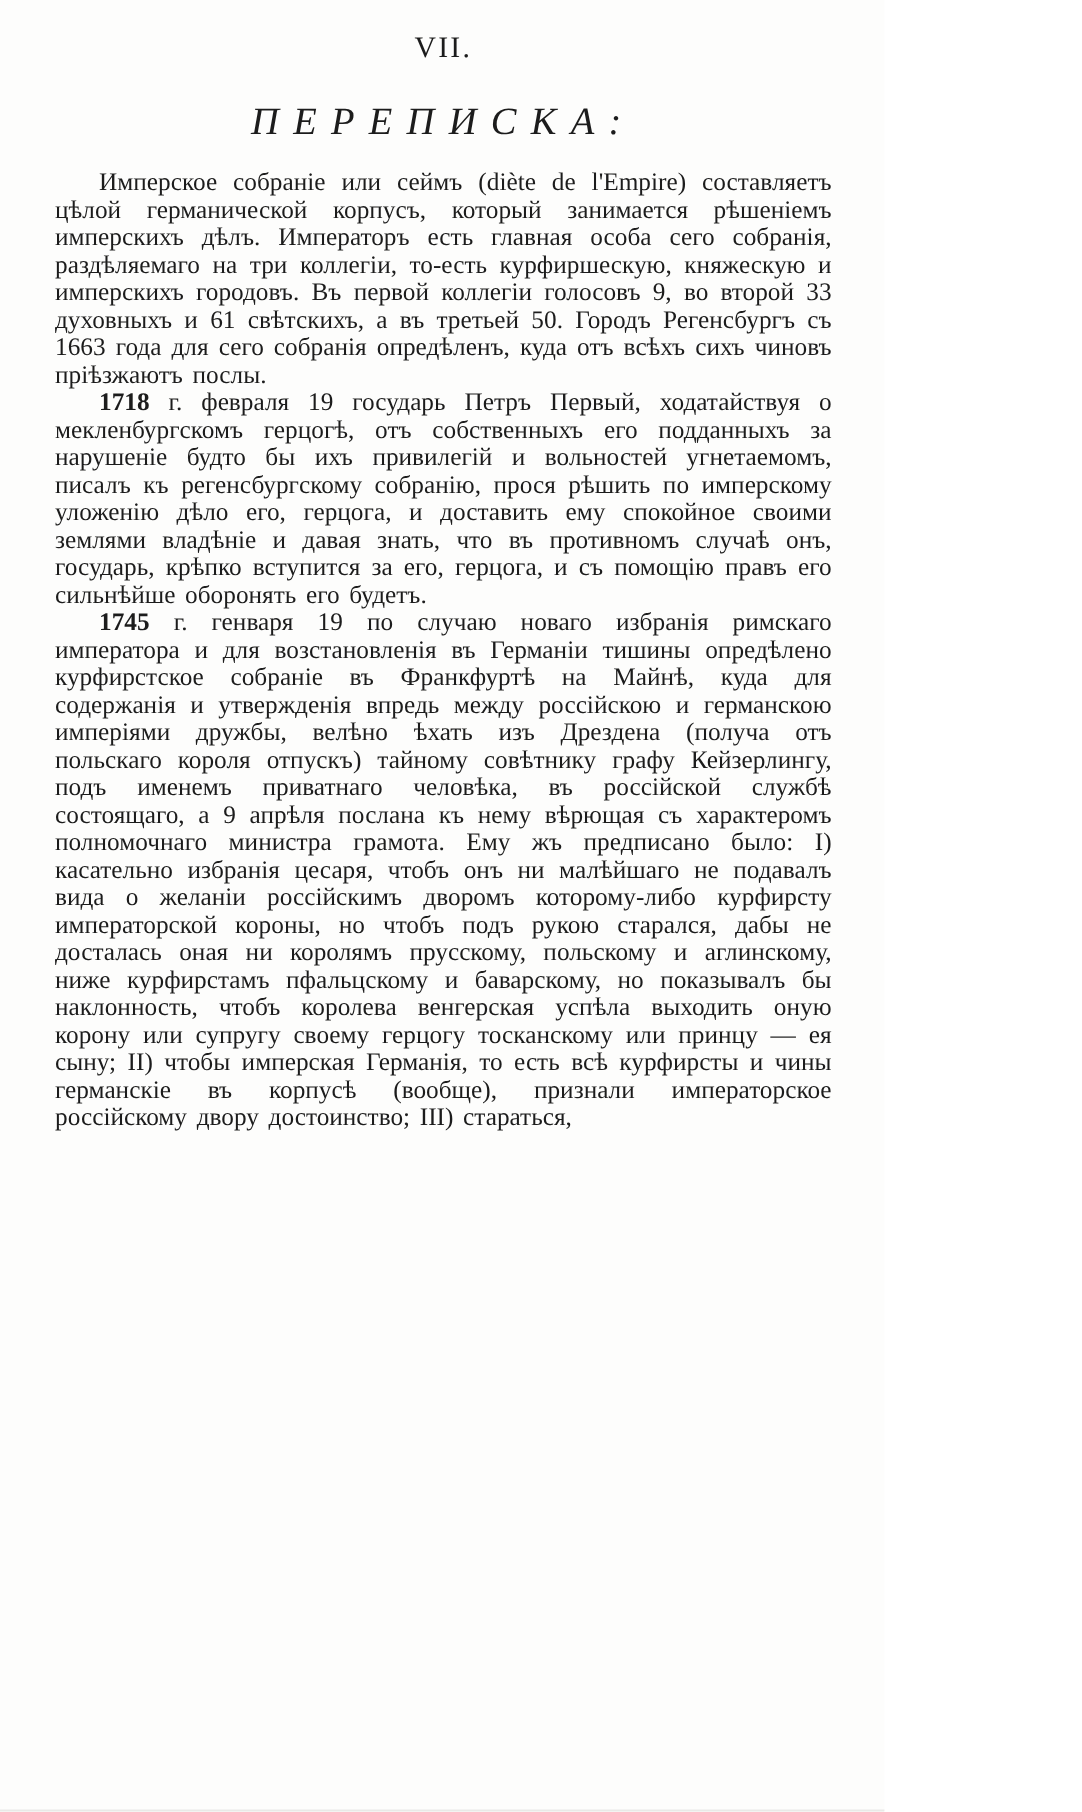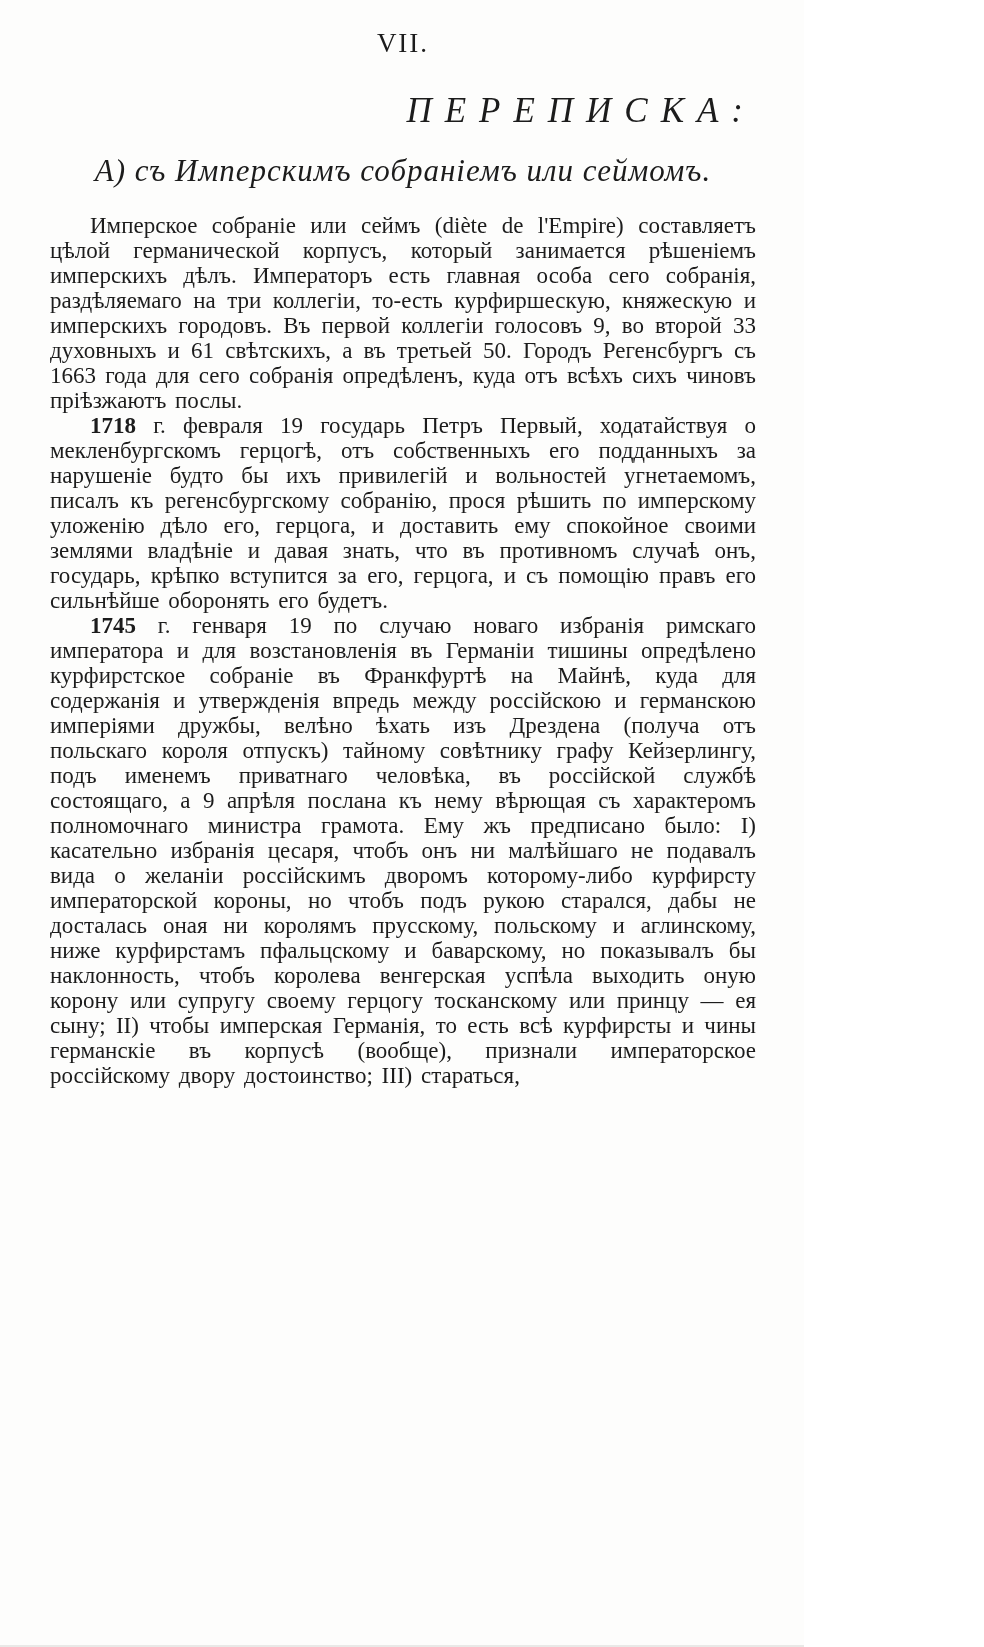--- a/index.html
+++ b/index.html
@@ -22,21 +22,21 @@
     background: #fdfdfc;
     padding: 28px 48px 0 50px;
   }
   .chapter-number {
     text-align: center;
     font-size: 27px;
     letter-spacing: 2px;
     margin: 0 0 32px 0;
   }
   .title {
-    text-align: right;
+    text-align: center;
     font-size: 35px;
     font-style: italic;
     letter-spacing: 13px;
     margin: 0 0 22px 0;
     white-space: nowrap;
   }
   .subtitle {
     text-align: center;
     font-size: 31px;
     font-style: italic;
@@ -67,21 +67,20 @@
 </style>
 </head>
 <body>
 
 <div class="page">
 
   <div class="chapter-number">VII.</div>
 
   <div class="title">ПЕРЕПИСКА:</div>
 
-  <div class="subtitle">А) съ Имперскимъ собраніемъ или сеймомъ.</div>
 
   <div class="body-text">
 
     <p><span class="lead"></span><span>Имперское собраніе или сеймъ (diète de l'Empire) составляетъ цѣлой германической корпусъ, который занимается рѣшеніемъ имперскихъ дѣлъ. Императоръ есть главная особа сего собранія, раздѣляемаго на три коллегіи, то-есть курфиршескую, княжескую и имперскихъ городовъ. Въ первой коллегіи голосовъ 9, во второй 33 духовныхъ и 61 свѣтскихъ, а въ третьей 50. Городъ Регенсбургъ съ 1663 года для сего собранія опредѣленъ, куда отъ всѣхъ сихъ чиновъ пріѣзжаютъ послы.</span></p>
 
     <p><span class="lead">1718</span><span> г. февраля 19 государь Петръ Первый, ходатайствуя о мекленбургскомъ герцогѣ, отъ собственныхъ его подданныхъ за нарушеніе будто бы ихъ привилегій и вольностей угнетаемомъ, писалъ къ регенсбургскому собранію, прося рѣшить по имперскому уложенію дѣло его, герцога, и доставить ему спокойное своими землями владѣніе и давая знать, что въ противномъ случаѣ онъ, государь, крѣпко вступится за его, герцога, и съ помощію правъ его сильнѣйше оборонять его будетъ.</span></p>
 
     <p><span class="lead">1745</span><span> г. генваря 19 по случаю новаго избранія римскаго императора и для возстановленія въ Германіи тишины опредѣлено курфирстское собраніе въ Франкфуртѣ на Майнѣ, куда для содержанія и утвержденія впредь между россійскою и германскою имперіями дружбы, велѣно ѣхать изъ Дрездена (получа отъ польскаго короля отпускъ) тайному совѣтнику графу Кейзерлингу, подъ именемъ приватнаго человѣка, въ россійской службѣ состоящаго, а 9 апрѣля послана къ нему вѣрющая съ характеромъ полномочнаго министра грамота. Ему жъ предписано было: I) касательно избранія цесаря, чтобъ онъ ни малѣйшаго не подавалъ вида о желаніи россійскимъ дворомъ которому-либо курфирсту императорской короны, но чтобъ подъ рукою старался, дабы не досталась оная ни королямъ прусскому, польскому и аглинскому, ниже курфирстамъ пфальцскому и баварскому, но показывалъ бы наклонность, чтобъ королева венгерская успѣла выходить оную корону или супругу своему герцогу тосканскому или принцу — ея сыну; II) чтобы имперская Германія, то есть всѣ курфирсты и чины германскіе въ корпусѣ (вообще), признали императорское россійскому двору достоинство; III) стараться,</span></p>
 
   </div>

